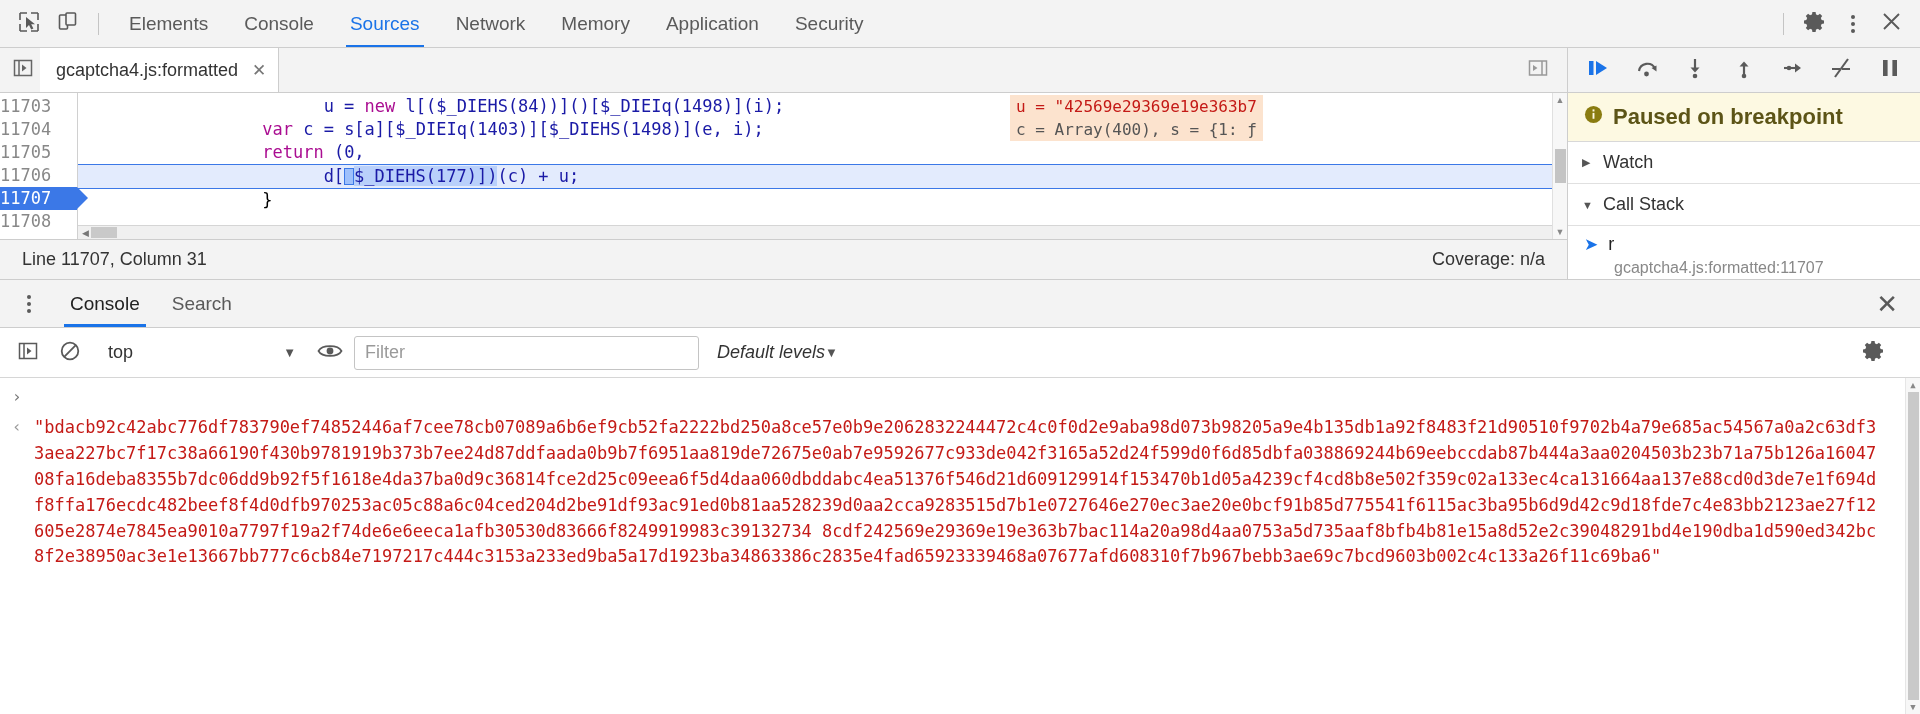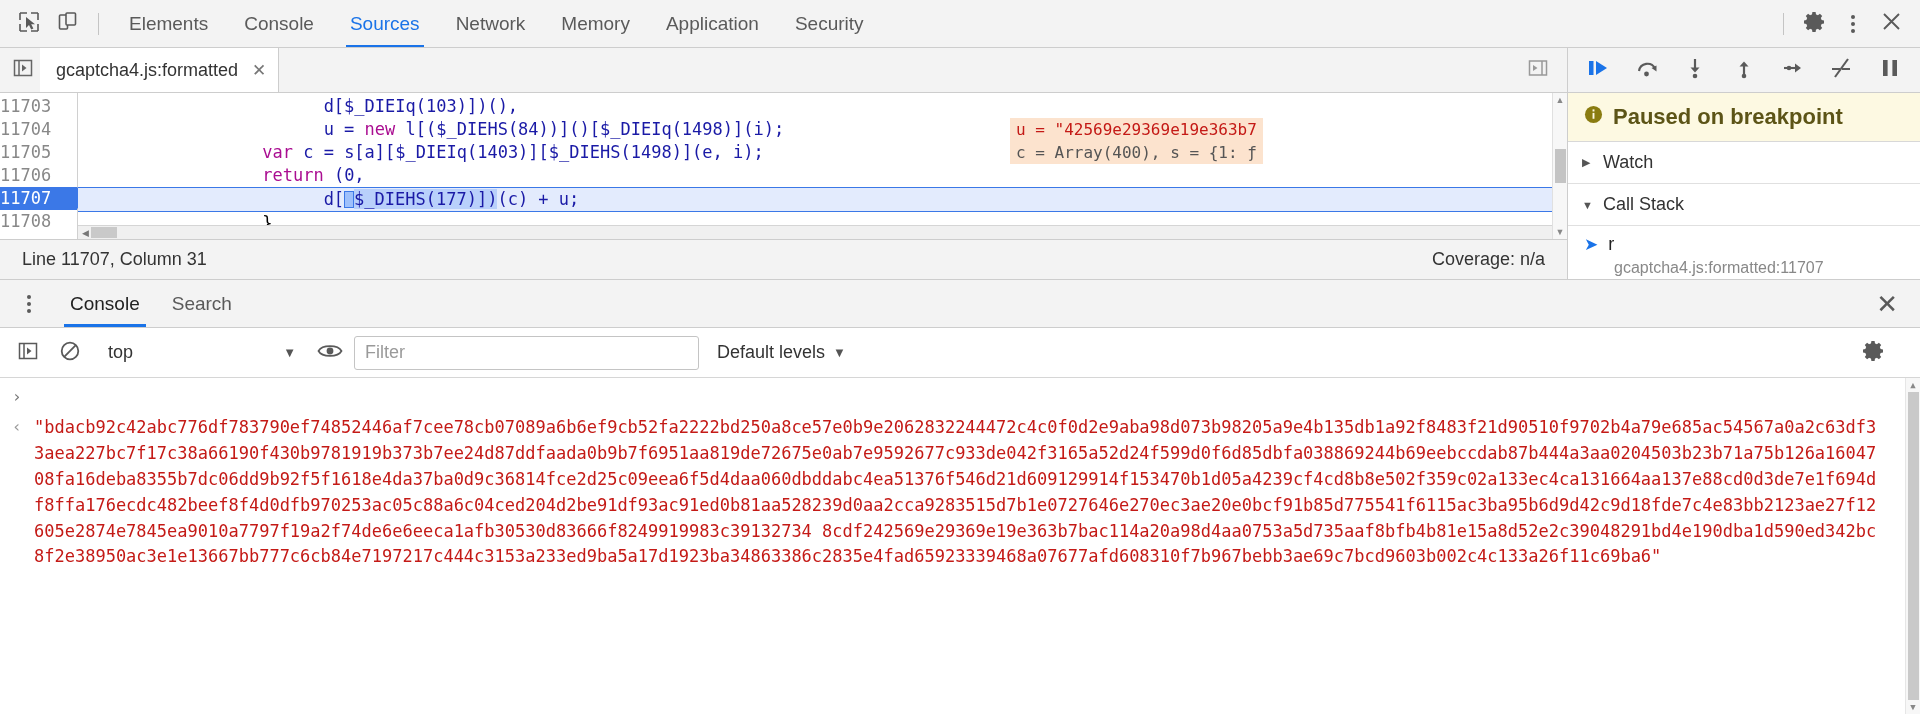--- a/index.html
+++ b/index.html
@@ -222,22 +222,22 @@
     width: 212px; height: 34px; padding: 0 10px 0 14px;
     font-size: 18px; color: #333; cursor: pointer;
   }
   .filter-input {
     width: 345px; height: 34px; border: 1px solid #c4c4c4;
     border-radius: 3px; padding: 0 10px; font-size: 18px;
     color: #333; background: #fff; font-family: "Liberation Sans", sans-serif;
   }
   .filter-input::placeholder { color: #9a9a9a; }
   .levels-select {
-    display: flex; align-items: center; gap: 8px;
-    padding: 0 12px; height: 34px; font-size: 18px; color: #333; cursor: pointer;
+    display: flex; align-items: center; 
+    padding: 0 12px; height: 34px; font-size: 18px; color: #333; cursor: pointer; font-style: italic;
   }
   .ct-spacer { flex: 1; }
 
   .console-body {
     flex: 1; overflow: hidden; position: relative;
     background: #fff; font-family: "DejaVu Sans Mono", monospace;
   }
   .console-row {
     display: flex; align-items: flex-start;
     padding: 7px 16px 0 12px; font-size: 17px;
@@ -366,21 +366,20 @@
       <div class="gutter">
         <div class="ln">11703</div>
         <div class="ln">11704</div>
         <div class="ln">11705</div>
         <div class="ln">11706</div>
         <div class="ln current">11707</div>
         <div class="ln">11708</div>
       </div>
 
       <div class="code-lines">
-        <div class="cline"><span class="tok-ident">                        d[$_DIEIq(103)])(),</span></div>
 
         <div class="cline"><span class="tok-ident">                        u = </span><span class="tok-kw2">new</span><span class="tok-ident"> l[($_DIEHS(84))]()[$_DIEIq(1498)](i);</span>
           <span class="inline-val iv-str">u = "42569e29369e19e363b7</span>
         </div>
 
         <div class="cline"><span style="color:transparent">                  </span><span class="tok-kw2">var</span><span class="tok-ident"> c = s[a][$_DIEIq(1403)][$_DIEHS(1498)](e, i);</span>
           <span class="inline-val iv-gray">c = Array(400), s = {1: ƒ</span>
         </div>
 
         <div class="cline"><span style="color:transparent">                  </span><span class="tok-kw2">return</span><span class="tok-ident"> (0,</span></div>

